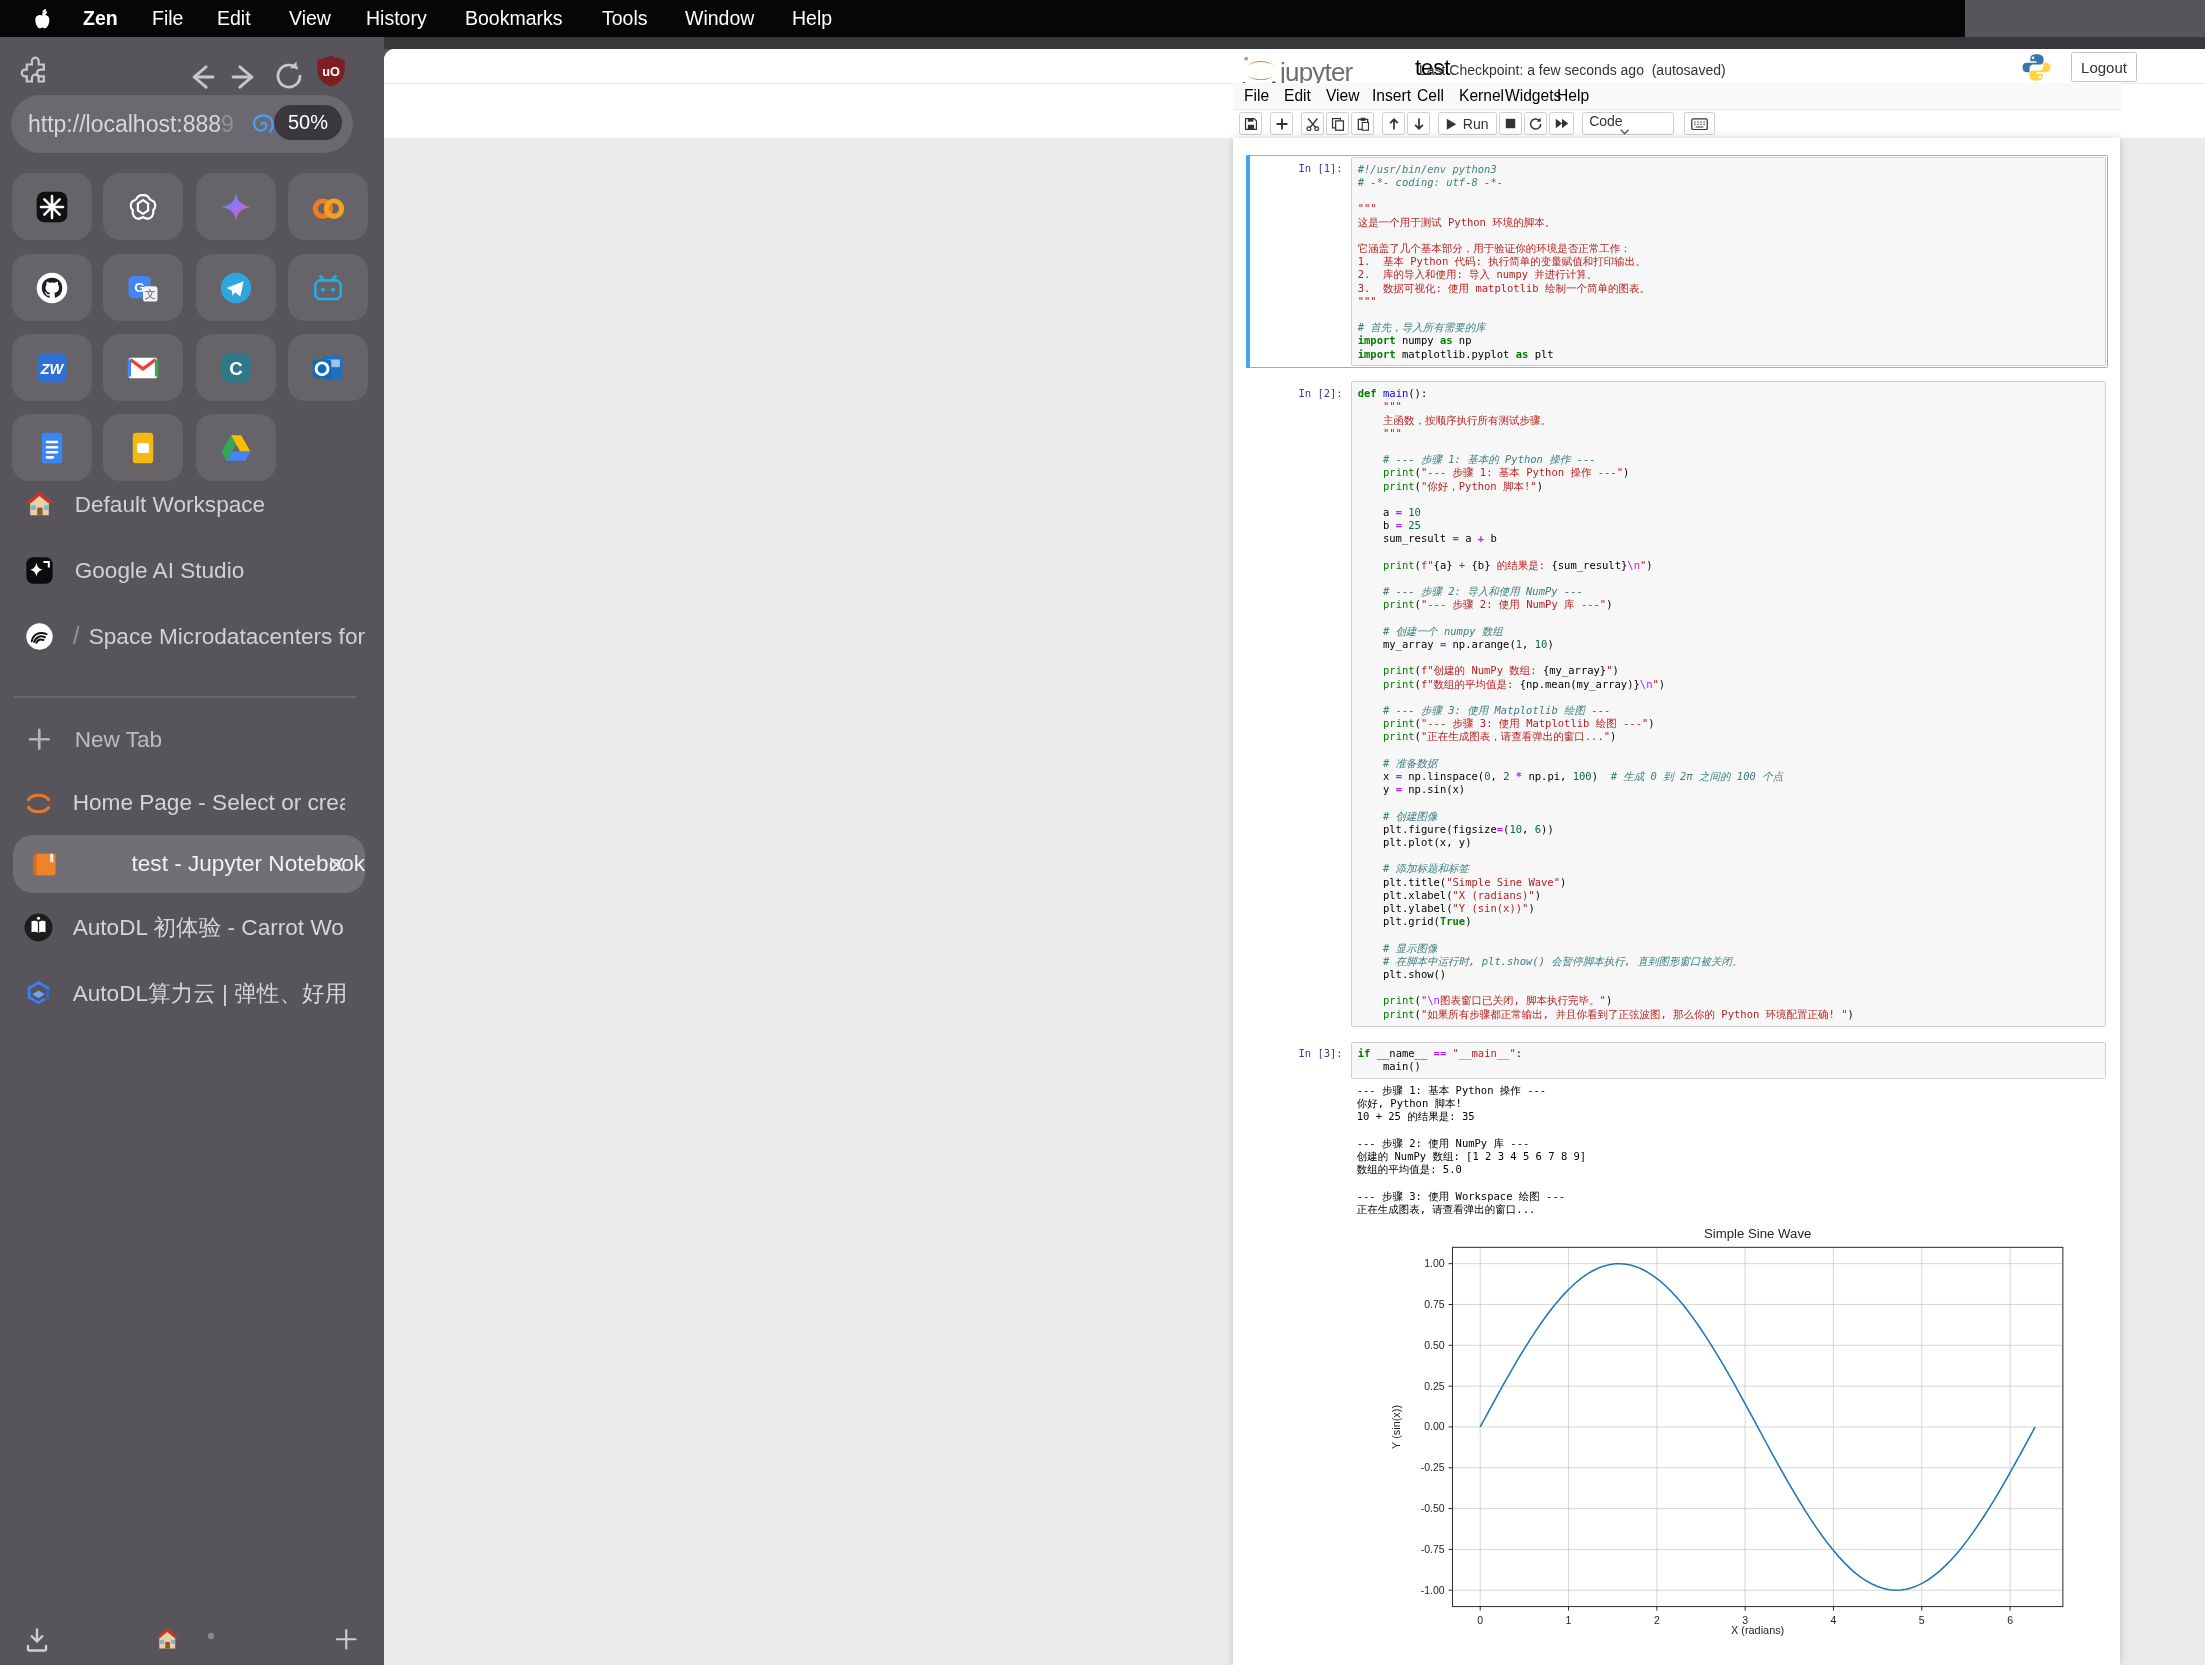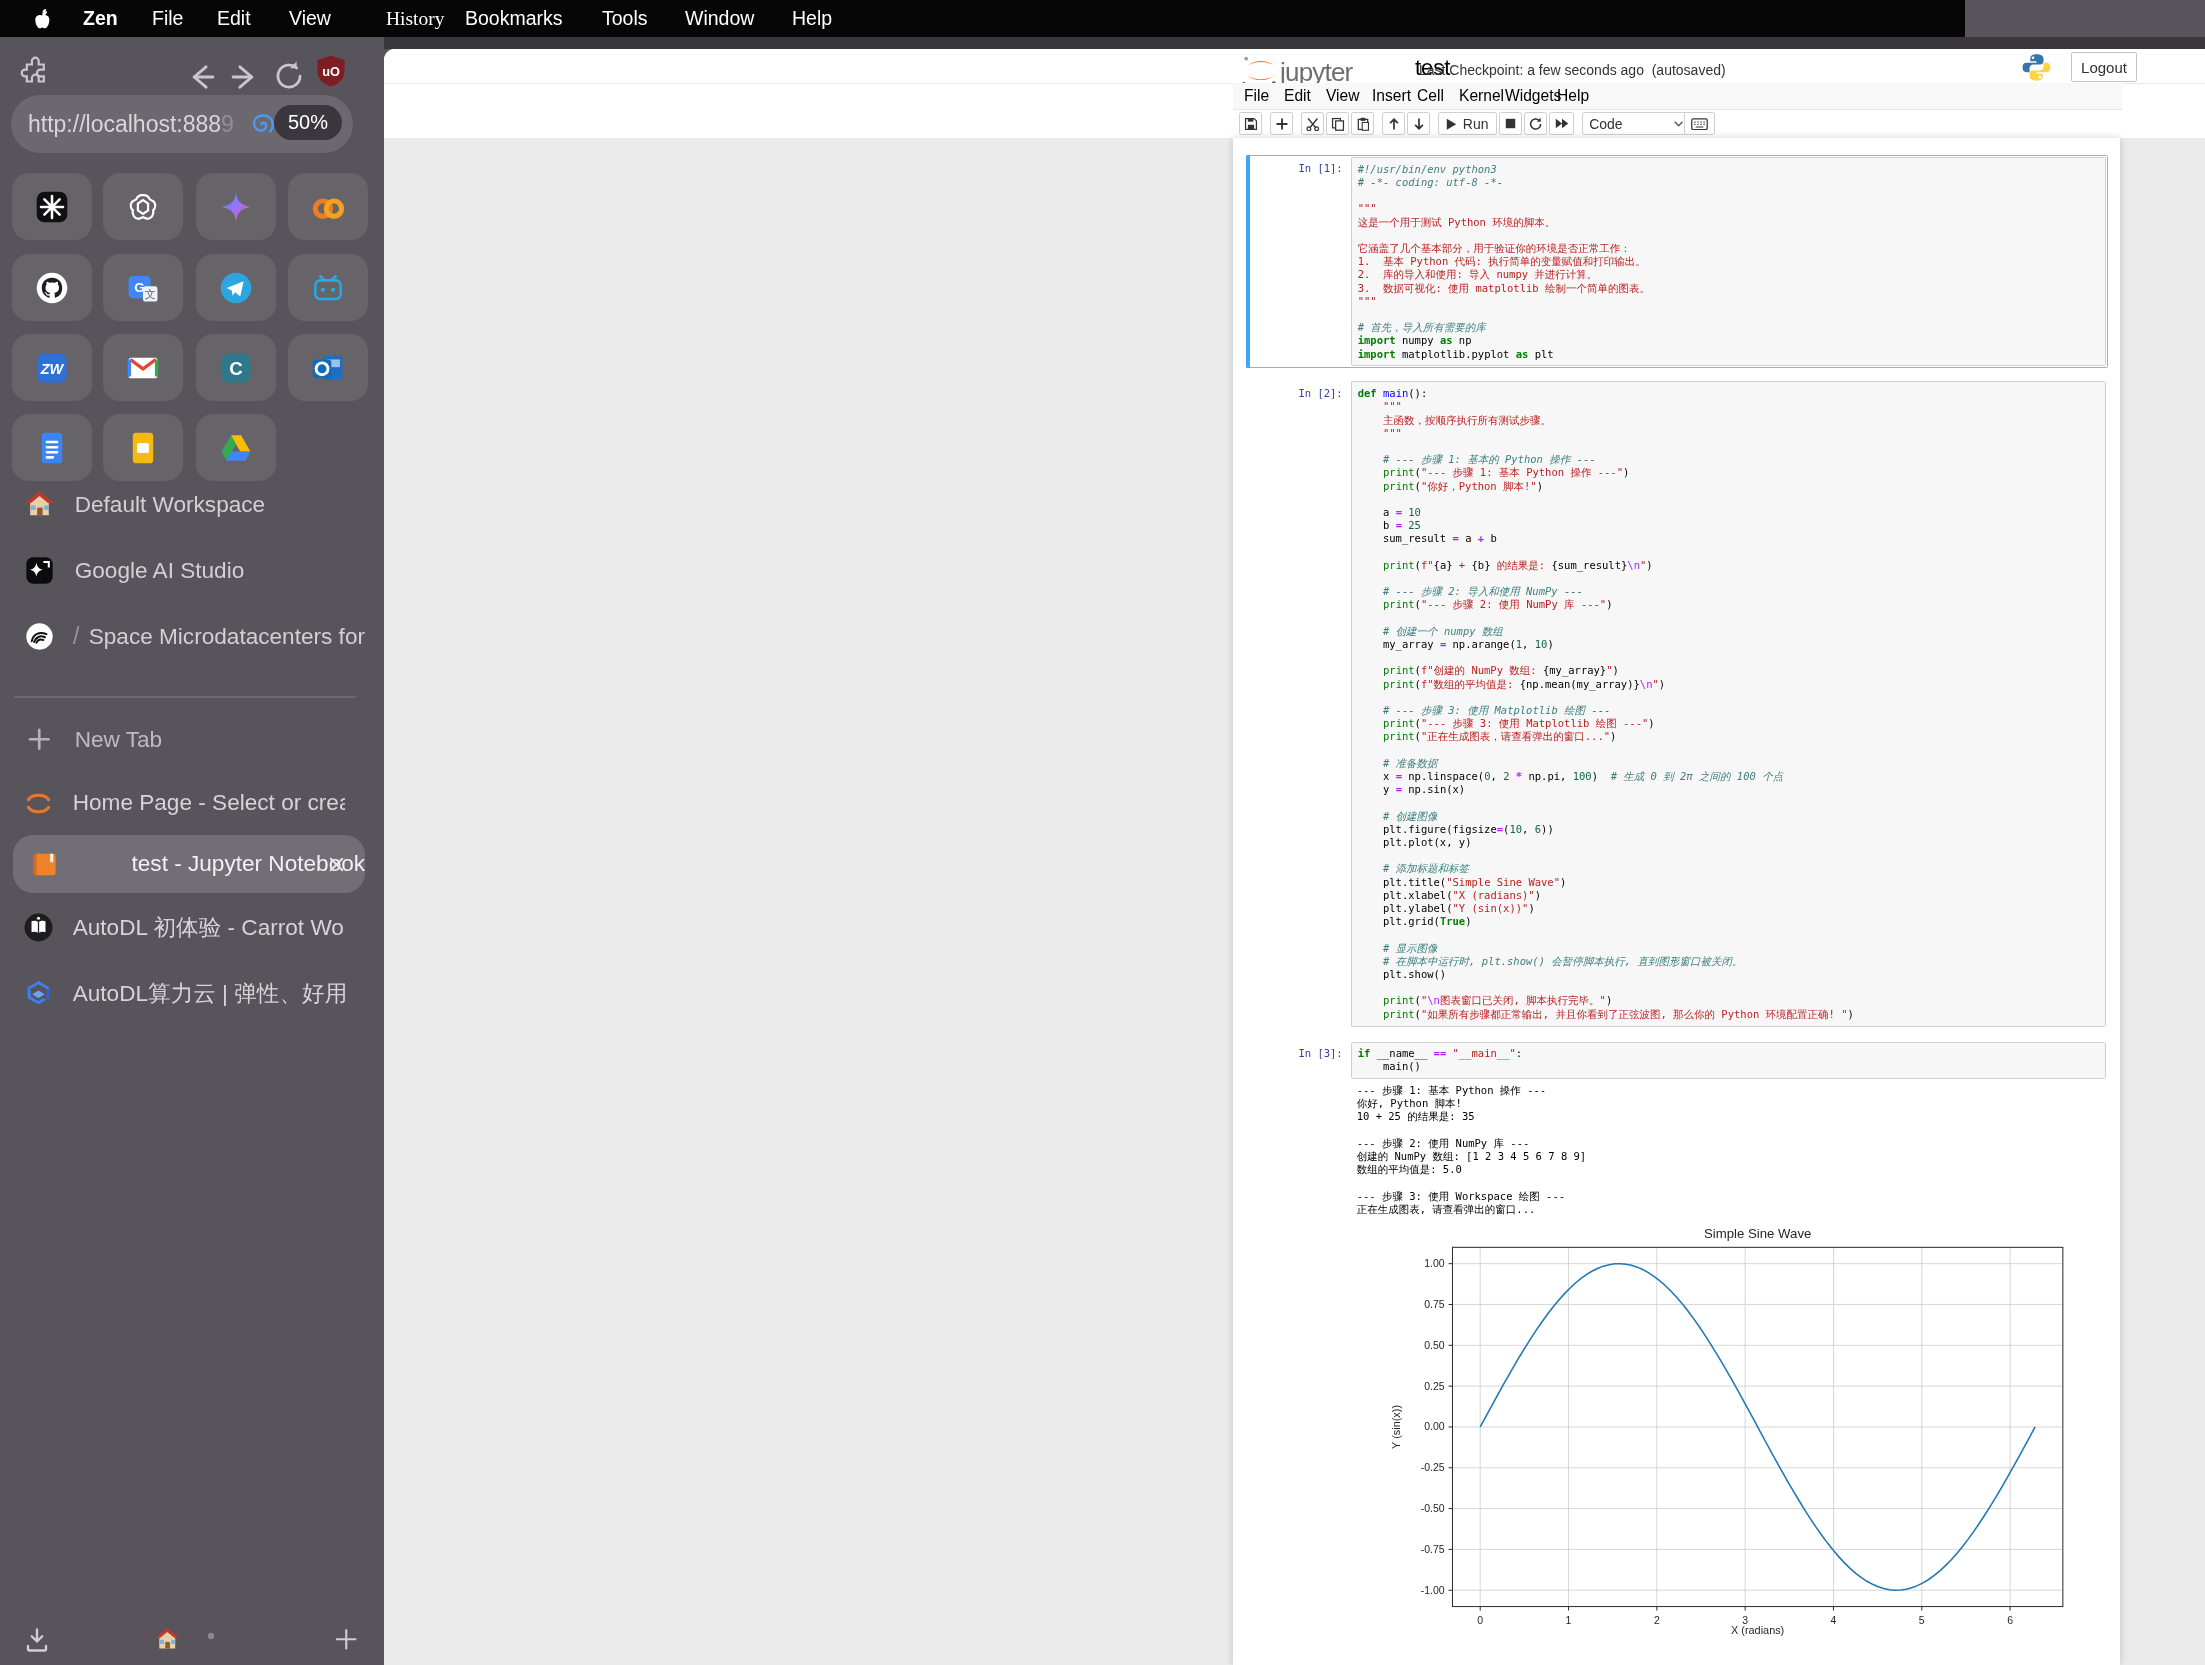--- a/index.html
+++ b/index.html
@@ -70,21 +70,21 @@
     <div class="mitem" style="left: 33px; top: 7.8px;">
       <svg width="18.7" height="22" viewBox="0 0 24 28">
         <path d="M12 7c2-3 5-3 6-3 0 2-1 4-3 5 2 0 6 1 6 6 0 6-3 11-6 11-1.5 0-2-1-3-1s-1.5 1-3 1c-3 0-6-5-6-11 0-5 4-6 6-6 1 0 2 .5 3 .5z" fill="#fff"></path>
         <path d="M12 6c0-3 2-5 5-5 0 3-2 5-5 5z" fill="#fff"></path>
       </svg>
     </div>
     <div class="mitem bold" style="left: 83px;">Zen</div>
     <div class="mitem" style="left: 152px;">File</div>
     <div class="mitem" style="left: 217px;">Edit</div>
     <div class="mitem" style="left: 289px;">View</div>
-    <div class="mitem" style="left: 386px; font-family: Liberation Serif, serif;">History</div>
+    <div class="mitem" style="left: 366px;">History</div>
     <div class="mitem" style="left: 465px;">Bookmarks</div>
     <div class="mitem" style="left: 602px;">Tools</div>
     <div class="mitem" style="left: 685px;">Window</div>
     <div class="mitem" style="left: 792px;">Help</div>
   </div>
 
 <div id="sidebar">
   <div id="topnav">
       <div class="navico" style="left: 20px; top: 18.7px;">
         <svg width="34" height="34" viewBox="0 0 40 40">
@@ -484,21 +484,21 @@
         <svg width="14" height="14" viewBox="0 0 18 18">
           <path d="M15 9a6.5 6.5 0 1 1-2-4.7" fill="none" stroke="#333" stroke-width="2"></path>
           <path d="M15 1v5h-5z" fill="#333"></path>
         </svg>
       </div>
       <div class="tbtn" style="left: 316px; width: 25px;">
         <svg width="14" height="11" viewBox="0 0 18 14">
           <path d="M1 1l8 6-8 6zM9 1l8 6-8 6z" fill="#333"></path>
         </svg>
       </div>
-      <div class="tbtn" style="left: 349px; width: 108px; justify-content: flex-start;">
+      <div class="tbtn" style="left: 349px; width: 92px; justify-content: flex-start; flex-direction: column;">
         <span style="margin-right:auto;margin-left:6.2px">Code</span>
         <span style="margin-right:6.2px">
           <svg width="9.3" height="6.2" viewBox="0 0 12 8">
             <path d="M1 1l5 5 5-5" fill="none" stroke="#555" stroke-width="1.8"></path>
           </svg>
         </span>
       </div>
       <div class="tbtn" style="left: 451px; width: 31px;">
         <svg width="17" height="12.5" viewBox="0 0 22 16">
           <rect x="1" y="1" width="20" height="14" rx="2" fill="none" stroke="#333" stroke-width="1.6"></rect>

